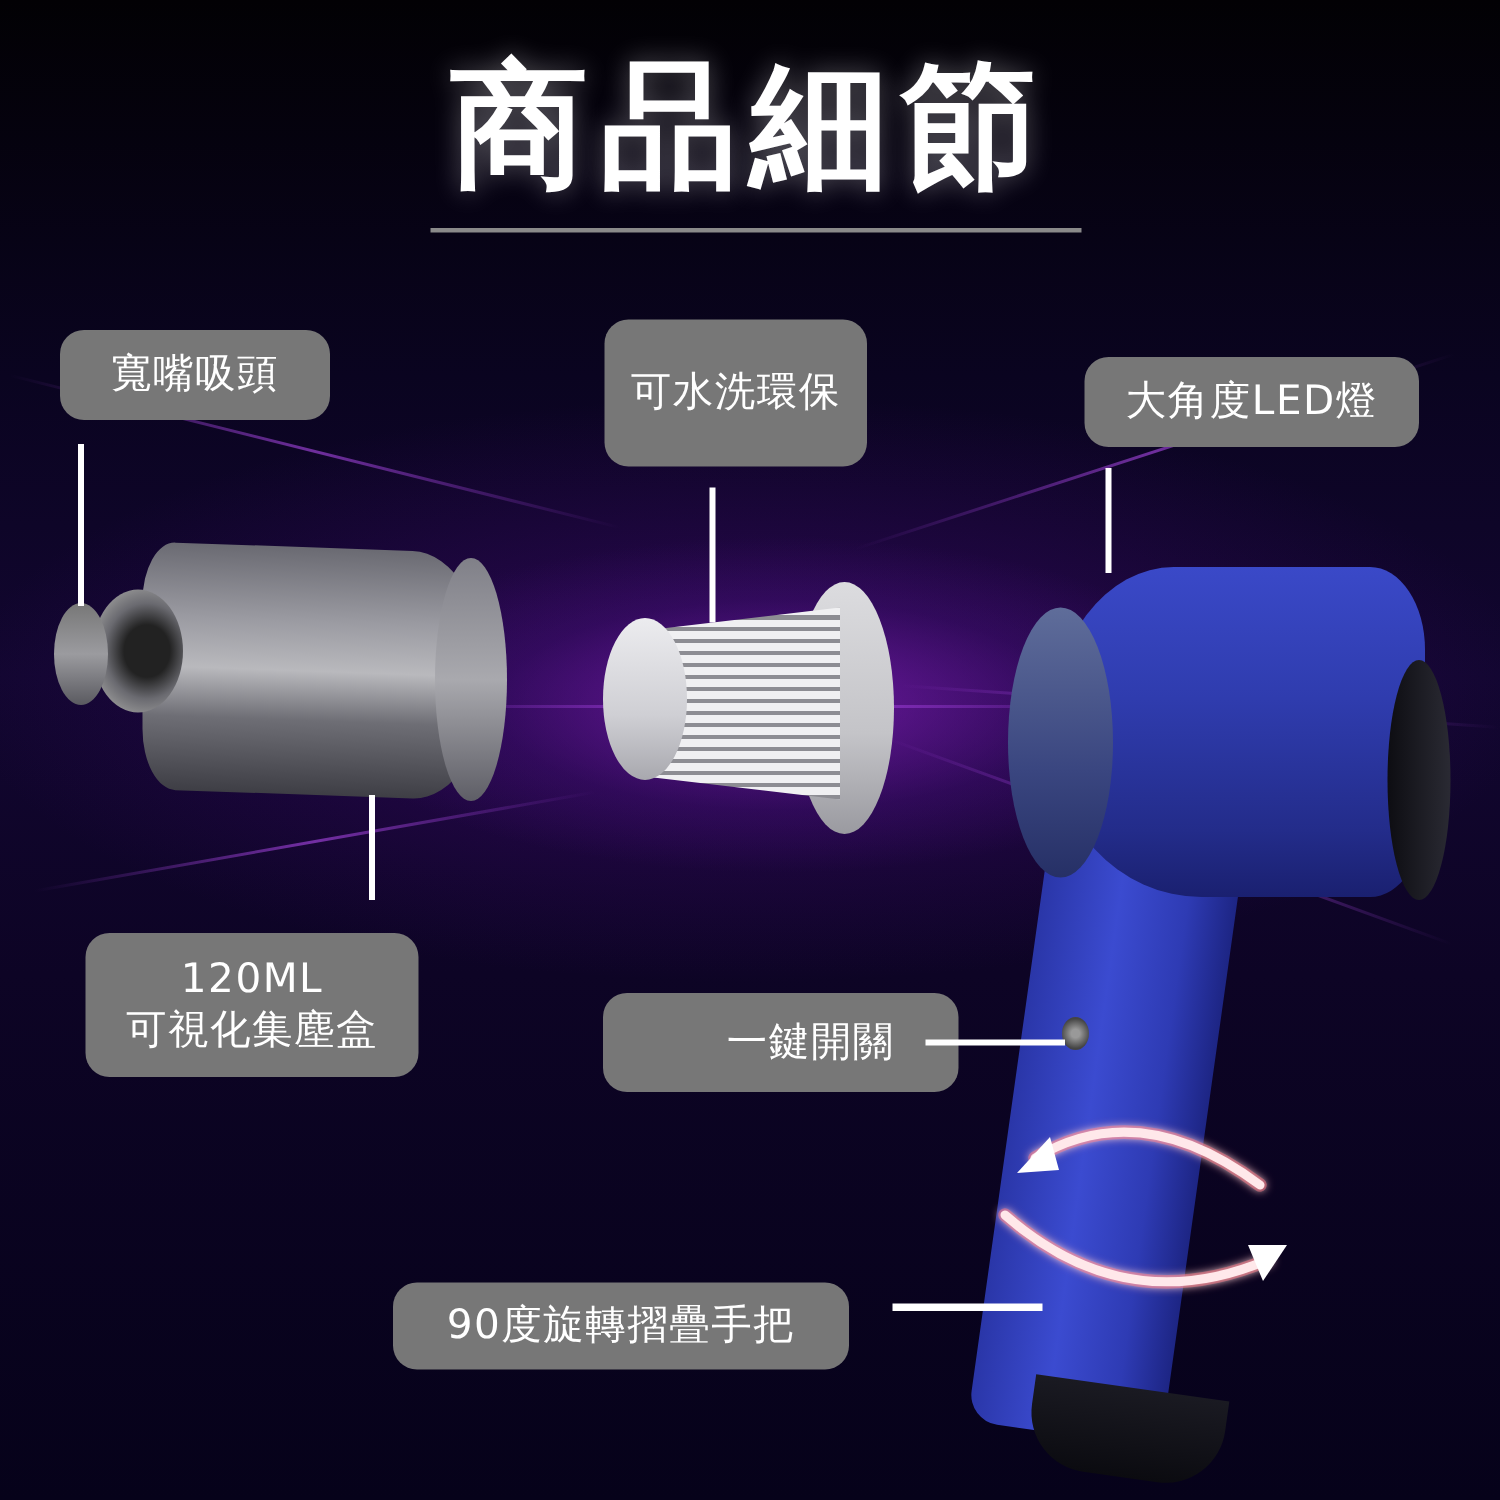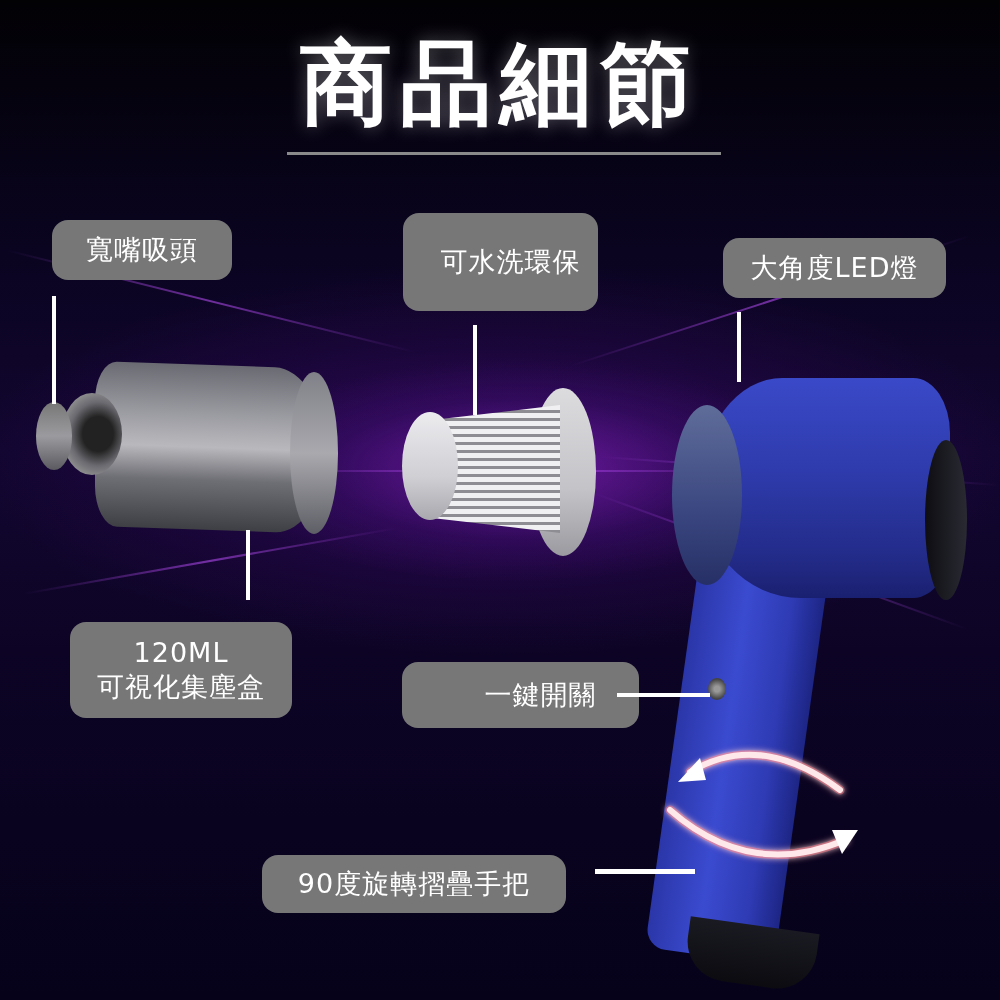--- a/index.html
+++ b/index.html
@@ -115,36 +115,36 @@
       <path d="M30 42 Q100 0 180 60" stroke="#ff6a7a" stroke-width="9" opacity="0.5"></path>
       <path d="M30 42 Q100 0 180 60"></path>
       <path d="M10 80 Q90 150 185 110" stroke="#ff6a7a" stroke-width="9" opacity="0.5"></path>
       <path d="M10 80 Q90 150 185 110"></path>
     </g>
     <polygon points="18,52 40,28 46,50" fill="#fff"></polygon>
     <polygon points="198,100 172,100 182,124" fill="#fff"></polygon>
   </svg>
 </div>
 
-<div class="label" style="left:52px;top:220px;width:180px;height:60px;">
+<div class="label" style="left:40px;top:220px;width:180px;height:60px;">
   <span>寬嘴吸頭</span>
 </div>
 <div class="line" style="left:52px;top:296px;width:4px;height:108px;"></div>
 
-<div class="label" style="left:403px;top:213px;width:175px;height:98px;padding-left:20px;">
+<div class="label" style="left:403px;top:213px;width:175px;height:98px;">
   <span>可水洗環保</span>
 </div>
 <div class="line" style="left:473px;top:325px;width:4px;height:90px;"></div>
 
 <div class="label" style="left:723px;top:238px;width:223px;height:60px;">
   <span>大角度LED燈</span>
 </div>
 <div class="line" style="left:737px;top:312px;width:4px;height:70px;"></div>
 
-<div class="label" style="left:70px;top:622px;width:222px;height:96px;">
+<div class="label" style="left:57px;top:622px;width:222px;height:96px;">
   <span>120ML</span>
   <span>可視化集塵盒</span>
 </div>
 <div class="line" style="left:246px;top:530px;width:4px;height:70px;"></div>
 
 <div class="label" style="left:402px;top:662px;width:197px;height:66px;padding-left:40px;">
   <span>一鍵開關</span>
 </div>
 <div class="line" style="left:617px;top:693px;width:93px;height:4px;"></div>
 

